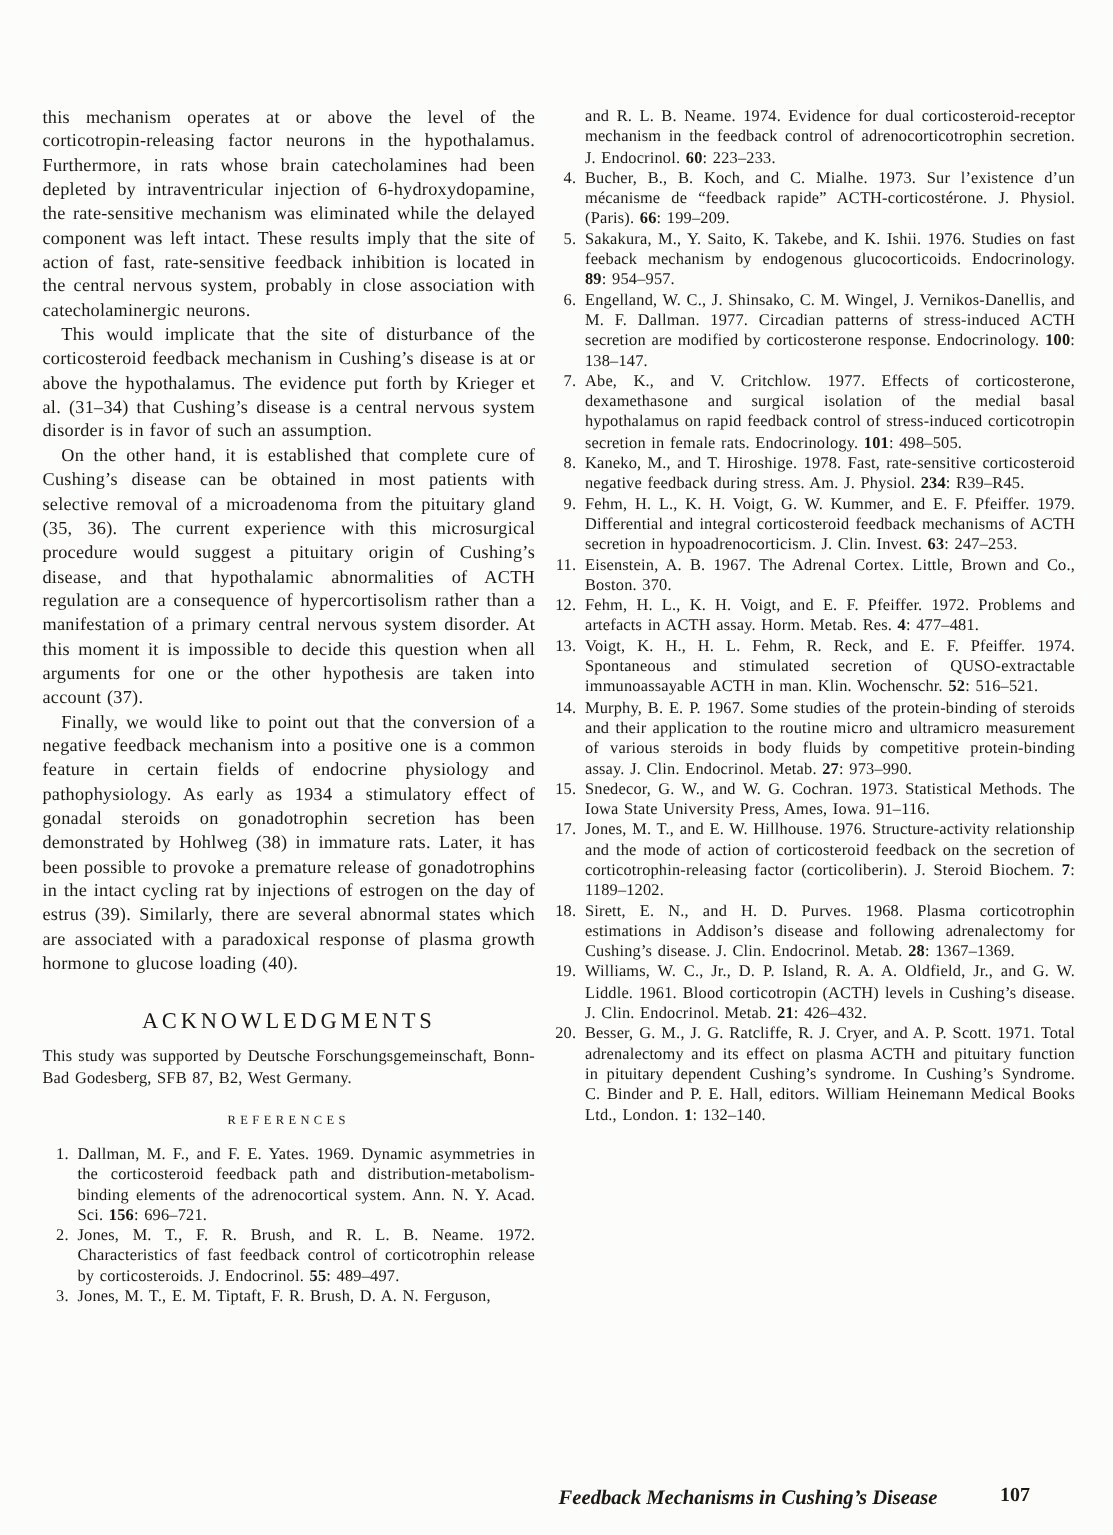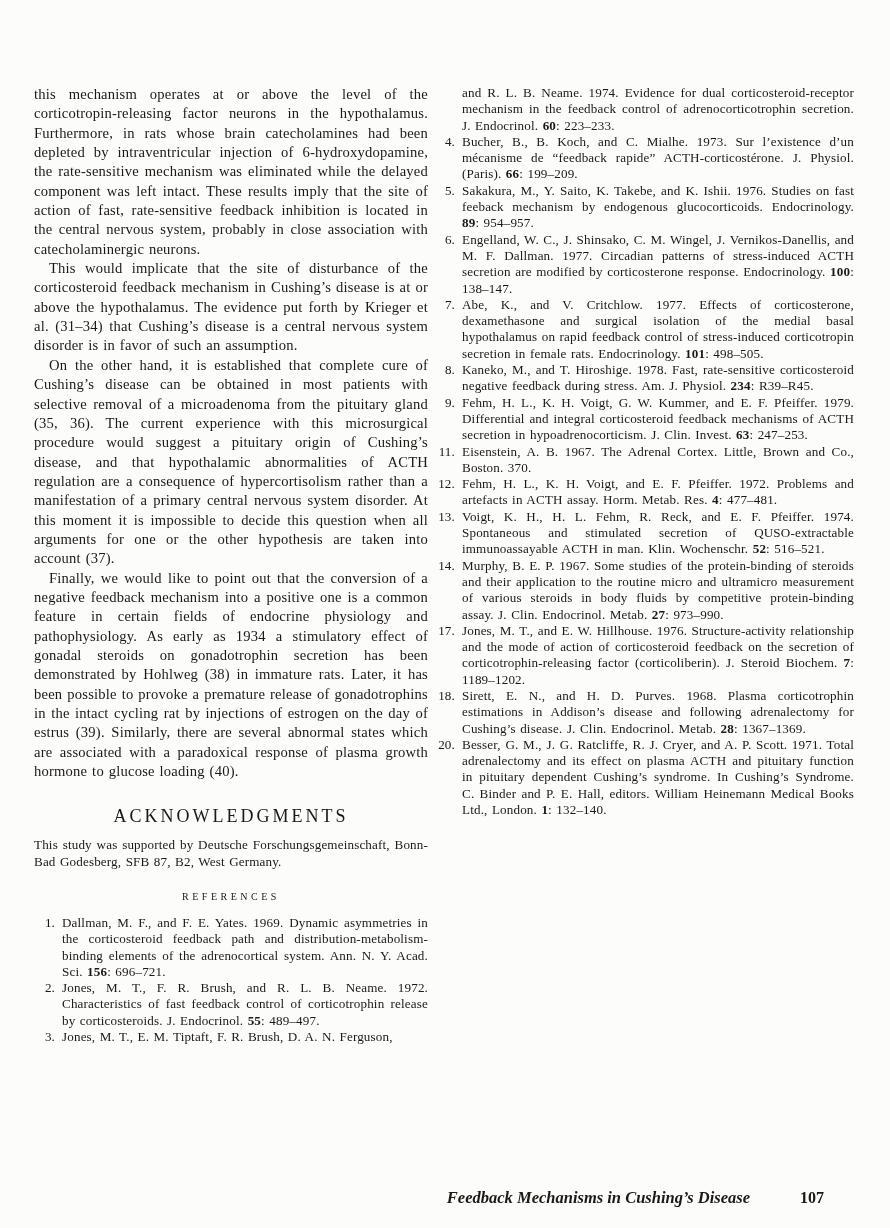--- a/index.html
+++ b/index.html
@@ -8,21 +8,21 @@
     position:relative;
     width:890px; height:1228px;
     background:#fcfcfa;
     color:#1c1915;
     font-family:"Liberation Serif","DejaVu Serif",serif;
     overflow:hidden;
   }
   .columns {
     position:absolute; top:85px; left:34px;
     width:826px;
-    display:flex; gap:6px;
+    display:flex; gap:6px;justify-content:space-between;
   }
   .col-left  { width:394px; }
   .col-right { width:420px; }
 
   
   .body-text p {
     font-size:14.6px; line-height:19.35px;
     text-align:justify;
     letter-spacing:0.2px; word-spacing:1px;
   }
@@ -49,21 +49,21 @@
   .refnum {
     position:absolute; left:0; top:0;
     width:21px; text-align:right;
   }
   .it { }
   .bd { font-weight:bold; }
 
   
   .footer {
     position:absolute; top:1188px; left:0; width:890px;
-    display:flex; justify-content:flex-end; align-items:center;
+    display:flex; justify-content:flex-end; align-items:flex-start;
     gap:50px; padding-right:66px;
   }
   .footer-title { font-style:italic; font-weight:bold; font-size:16.5px; }
   .footer-page  { font-weight:bold; font-size:16px; }
 </style>
 </head>
 <body>
 
 <div class="columns">
 
@@ -99,22 +99,24 @@
         <div class="ref"><span class="refnum">4.</span>Bucher, B., B. Koch, and C. Mialhe. 1973. Sur l’existence d’un mécanisme de “feedback rapide” ACTH-corticostérone. <span class="it">J. Physiol. (Paris).</span> <span class="bd">66</span>: 199–209.</div>
         <div class="ref"><span class="refnum">5.</span>Sakakura, M., Y. Saito, K. Takebe, and K. Ishii. 1976. Studies on fast feeback mechanism by endogenous glucocorticoids. <span class="it">Endocrinology.</span> <span class="bd">89</span>: 954–957.</div>
         <div class="ref"><span class="refnum">6.</span>Engelland, W. C., J. Shinsako, C. M. Wingel, J. Vernikos-Danellis, and M. F. Dallman. 1977. Circadian patterns of stress-induced ACTH secretion are modified by corticosterone response. <span class="it">Endocrinology.</span> <span class="bd">100</span>: 138–147.</div>
         <div class="ref"><span class="refnum">7.</span>Abe, K., and V. Critchlow. 1977. Effects of corticosterone, dexamethasone and surgical isolation of the medial basal hypothalamus on rapid feedback control of stress-induced corticotropin secretion in female rats. <span class="it">Endocrinology.</span> <span class="bd">101</span>: 498–505.</div>
         <div class="ref"><span class="refnum">8.</span>Kaneko, M., and T. Hiroshige. 1978. Fast, rate-sensitive corticosteroid negative feedback during stress. <span class="it">Am. J. Physiol.</span> <span class="bd">234</span>: R39–R45.</div>
         <div class="ref"><span class="refnum">9.</span>Fehm, H. L., K. H. Voigt, G. W. Kummer, and E. F. Pfeiffer. 1979. Differential and integral corticosteroid feedback mechanisms of ACTH secretion in hypoadrenocorticism. <span class="it">J. Clin. Invest.</span> <span class="bd">63</span>: 247–253.</div>
         <div class="ref"><span class="refnum">11.</span>Eisenstein, A. B. 1967. The Adrenal Cortex. Little, Brown and Co., Boston. 370.</div>
         <div class="ref"><span class="refnum">12.</span>Fehm, H. L., K. H. Voigt, and E. F. Pfeiffer. 1972. Problems and artefacts in ACTH assay. <span class="it">Horm. Metab. Res.</span> <span class="bd">4</span>: 477–481.</div>
         <div class="ref"><span class="refnum">13.</span>Voigt, K. H., H. L. Fehm, R. Reck, and E. F. Pfeiffer. 1974. Spontaneous and stimulated secretion of QUSO-extractable immunoassayable ACTH in man. <span class="it">Klin. Wochenschr.</span> <span class="bd">52</span>: 516–521.</div>
         <div class="ref"><span class="refnum">14.</span>Murphy, B. E. P. 1967. Some studies of the protein-binding of steroids and their application to the routine micro and ultramicro measurement of various steroids in body fluids by competitive protein-binding assay. <span class="it">J. Clin. Endocrinol. Metab.</span> <span class="bd">27</span>: 973–990.</div>
+        <div class="ref"><span class="refnum">15.</span>Snedecor, G. W., and W. G. Cochran. 1973. Statistical Methods. The Iowa State University Press, Ames, Iowa. 91–116.</div>
         <div class="ref"><span class="refnum">17.</span>Jones, M. T., and E. W. Hillhouse. 1976. Structure-activity relationship and the mode of action of corticosteroid feedback on the secretion of corticotrophin-releasing factor (corticoliberin). <span class="it">J. Steroid Biochem.</span> <span class="bd">7</span>: 1189–1202.</div>
         <div class="ref"><span class="refnum">18.</span>Sirett, E. N., and H. D. Purves. 1968. Plasma corticotrophin estimations in Addison’s disease and following adrenalectomy for Cushing’s disease. <span class="it">J. Clin. Endocrinol. Metab.</span> <span class="bd">28</span>: 1367–1369.</div>
+        <div class="ref"><span class="refnum">19.</span>Williams, W. C., Jr., D. P. Island, R. A. A. Oldfield, Jr., and G. W. Liddle. 1961. Blood corticotropin (ACTH) levels in Cushing’s disease. <span class="it">J. Clin. Endocrinol. Metab.</span> <span class="bd">21</span>: 426–432.</div>
         <div class="ref"><span class="refnum">20.</span>Besser, G. M., J. G. Ratcliffe, R. J. Cryer, and A. P. Scott. 1971. Total adrenalectomy and its effect on plasma ACTH and pituitary function in pituitary dependent Cushing’s syndrome. <span class="it">In</span> Cushing’s Syndrome. C. Binder and P. E. Hall, editors. William Heinemann Medical Books Ltd., London. <span class="bd">1</span>: 132–140.</div>
       </div>
   </div>
 
 </div>
 
 <div class="footer">
   <span class="footer-title">Feedback Mechanisms in Cushing’s Disease</span>
   <span class="footer-page">107</span>
 </div>

